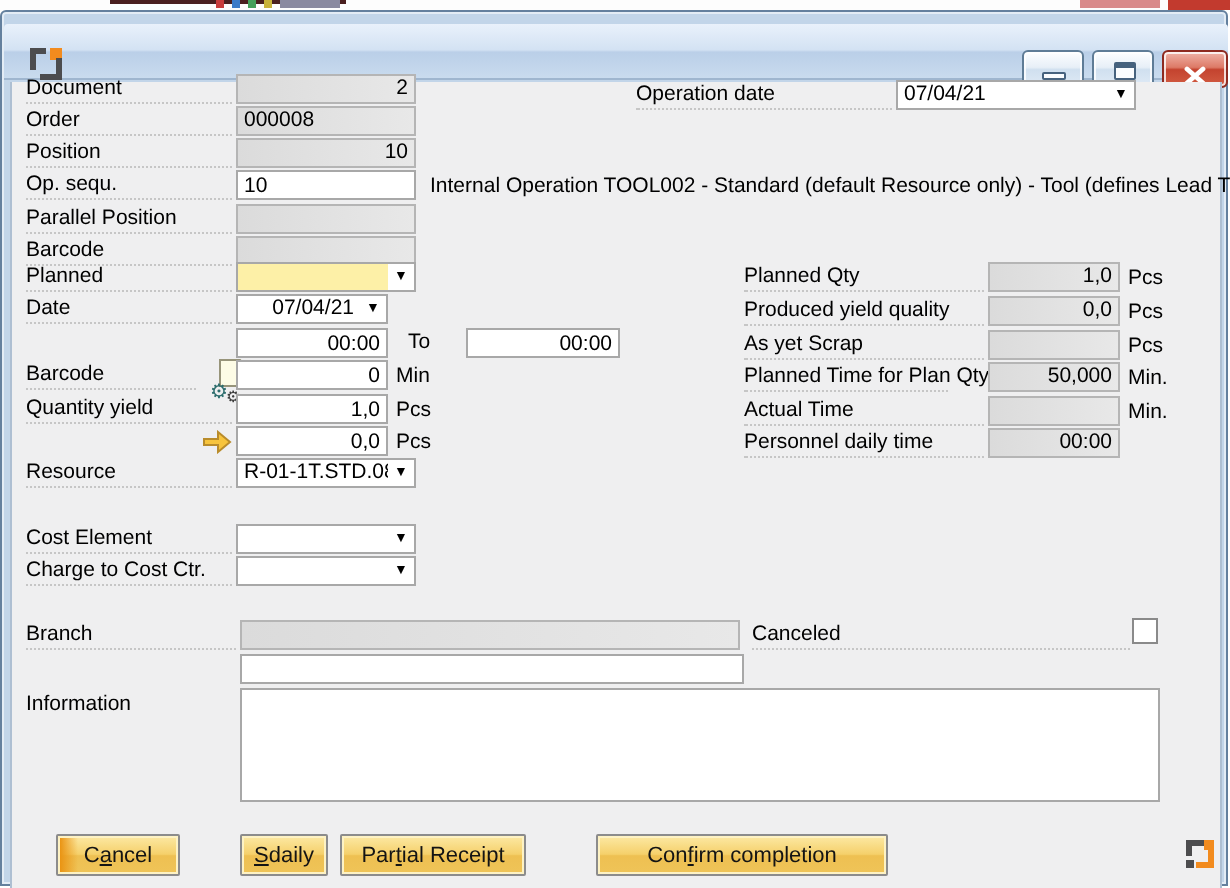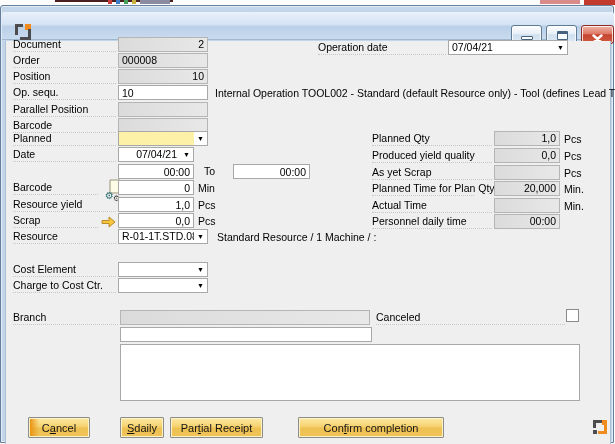--- a/index.html
+++ b/index.html
@@ -149,39 +149,37 @@
   <span style="position:absolute;left:105px;top:179px">
     <svg width="21" height="23" viewBox="0 0 21 23">
       <path d="M5,1 L15,1 L18,4 L18,14 L5,14 Z" fill="#fdfce6" stroke="#97947a" stroke-width="1"></path>
       <text x="0" y="20" font-size="10" fill="#2e6e6e">⚙</text>
       <text x="8" y="22" font-size="8" fill="#3c3c3c">⚙</text>
     </svg>
   </span>
   <input class="fld right" style="left: 118px; top: 180px; width: 76px;" value="0">
   <span class="unit" style="left:198px;top:182px">Min</span>
 
-  <div class="lbl" style="left:13px;top:198px;width:103px">Resource yield</div>
+  <div class="lbl" style="left:13px;top:198px;width:103px">Quantity yield</div>
   <input class="fld right" style="left: 118px; top: 197px; width: 76px;" value="1,0">
   <span class="unit" style="left:198px;top:199px">Pcs</span>
 
-  <div class="lbl" style="left:13px;top:214px;width:85px">Scrap</div>
   <span style="position:absolute;left:101px;top:214px">
     <svg width="15" height="12" viewBox="0 0 15 12">
       <path d="M1,4.5 H8 V1 L14,6 L8,11 V7.5 H1 Z" fill="#f7c43d" stroke="#b98c2b" stroke-width="1"></path>
     </svg>
   </span>
   <input class="fld right" style="left: 118px; top: 213px; width: 76px;" value="0,0">
   <span class="unit" style="left:198px;top:215px">Pcs</span>
 
   <div class="lbl" style="left:13px;top:230px;width:103px">Resource</div>
   <div class="fld combo" style="left:118px;top:229px;width:90px">
     <span class="cval">R-01-1T.STD.08I</span>
     <span class="carrow">▼</span>
   </div>
-  <div class="desc" style="left:217px;top:231px">Standard Resource / 1 Machine / :</div>
 
   <div class="lbl" style="left:13px;top:263px;width:103px">Cost Element</div>
   <div class="fld combo" style="left:118px;top:262px;width:90px">
     <span class="cval"></span>
     <span class="carrow">▼</span>
   </div>
 
   <div class="lbl" style="left:13px;top:279px;width:103px">Charge to Cost Ctr.</div>
   <div class="fld combo" style="left:118px;top:278px;width:90px">
     <span class="cval"></span>
@@ -200,37 +198,38 @@
 
   <div class="lbl" style="left:372px;top:149px;width:120px">Produced yield quality</div>
   <div class="fld gray right" style="left:494px;top:148px;width:66px">0,0</div>
   <span class="unit" style="left:564px;top:150px">Pcs</span>
 
   <div class="lbl" style="left:372px;top:166px;width:120px">As yet Scrap</div>
   <div class="fld gray right" style="left:494px;top:165px;width:66px"></div>
   <span class="unit" style="left:564px;top:167px">Pcs</span>
 
   <div class="lbl" style="left:372px;top:182px;width:102px">Planned Time for Plan Qty</div>
-  <div class="fld gray right" style="left:494px;top:181px;width:66px">20,000</div>
+  <div class="fld gray right" style="left:494px;top:181px;width:66px">50,000</div>
   <span class="unit" style="left:564px;top:183px">Min.</span>
 
   <div class="lbl" style="left:372px;top:199px;width:120px">Actual Time</div>
   <div class="fld gray right" style="left:494px;top:198px;width:66px"></div>
   <span class="unit" style="left:564px;top:200px">Min.</span>
 
   <div class="lbl" style="left:372px;top:215px;width:120px">Personnel daily time</div>
   <div class="fld gray right" style="left:494px;top:214px;width:66px">00:00</div>
 
   <div class="lbl" style="left:13px;top:311px;width:105px">Branch</div>
   <div class="fld gray" style="left:120px;top:310px;width:250px"></div>
   <div class="lbl" style="left:376px;top:311px;width:189px">Canceled</div>
   <div class="checkbox" style="left:566px;top:309px"></div>
 
   <input class="fld" style="left: 120px; top: 327px; width: 252px;" value="">
 
+  <div class="lbl nolead" style="left:13px;top:346px;width:105px">Information</div>
   <textarea class="fld" style="left: 120px; top: 344px; width: 460px;"></textarea>
 
   <div class="btn" style="left:28px;width:62px">
     <span class="stripe"></span>
     <span>C</span>
       <span class="ak">a</span>
       <span>ncel</span>
   </div>
   <div class="btn" style="left:120px;width:44px">
     <span></span>

